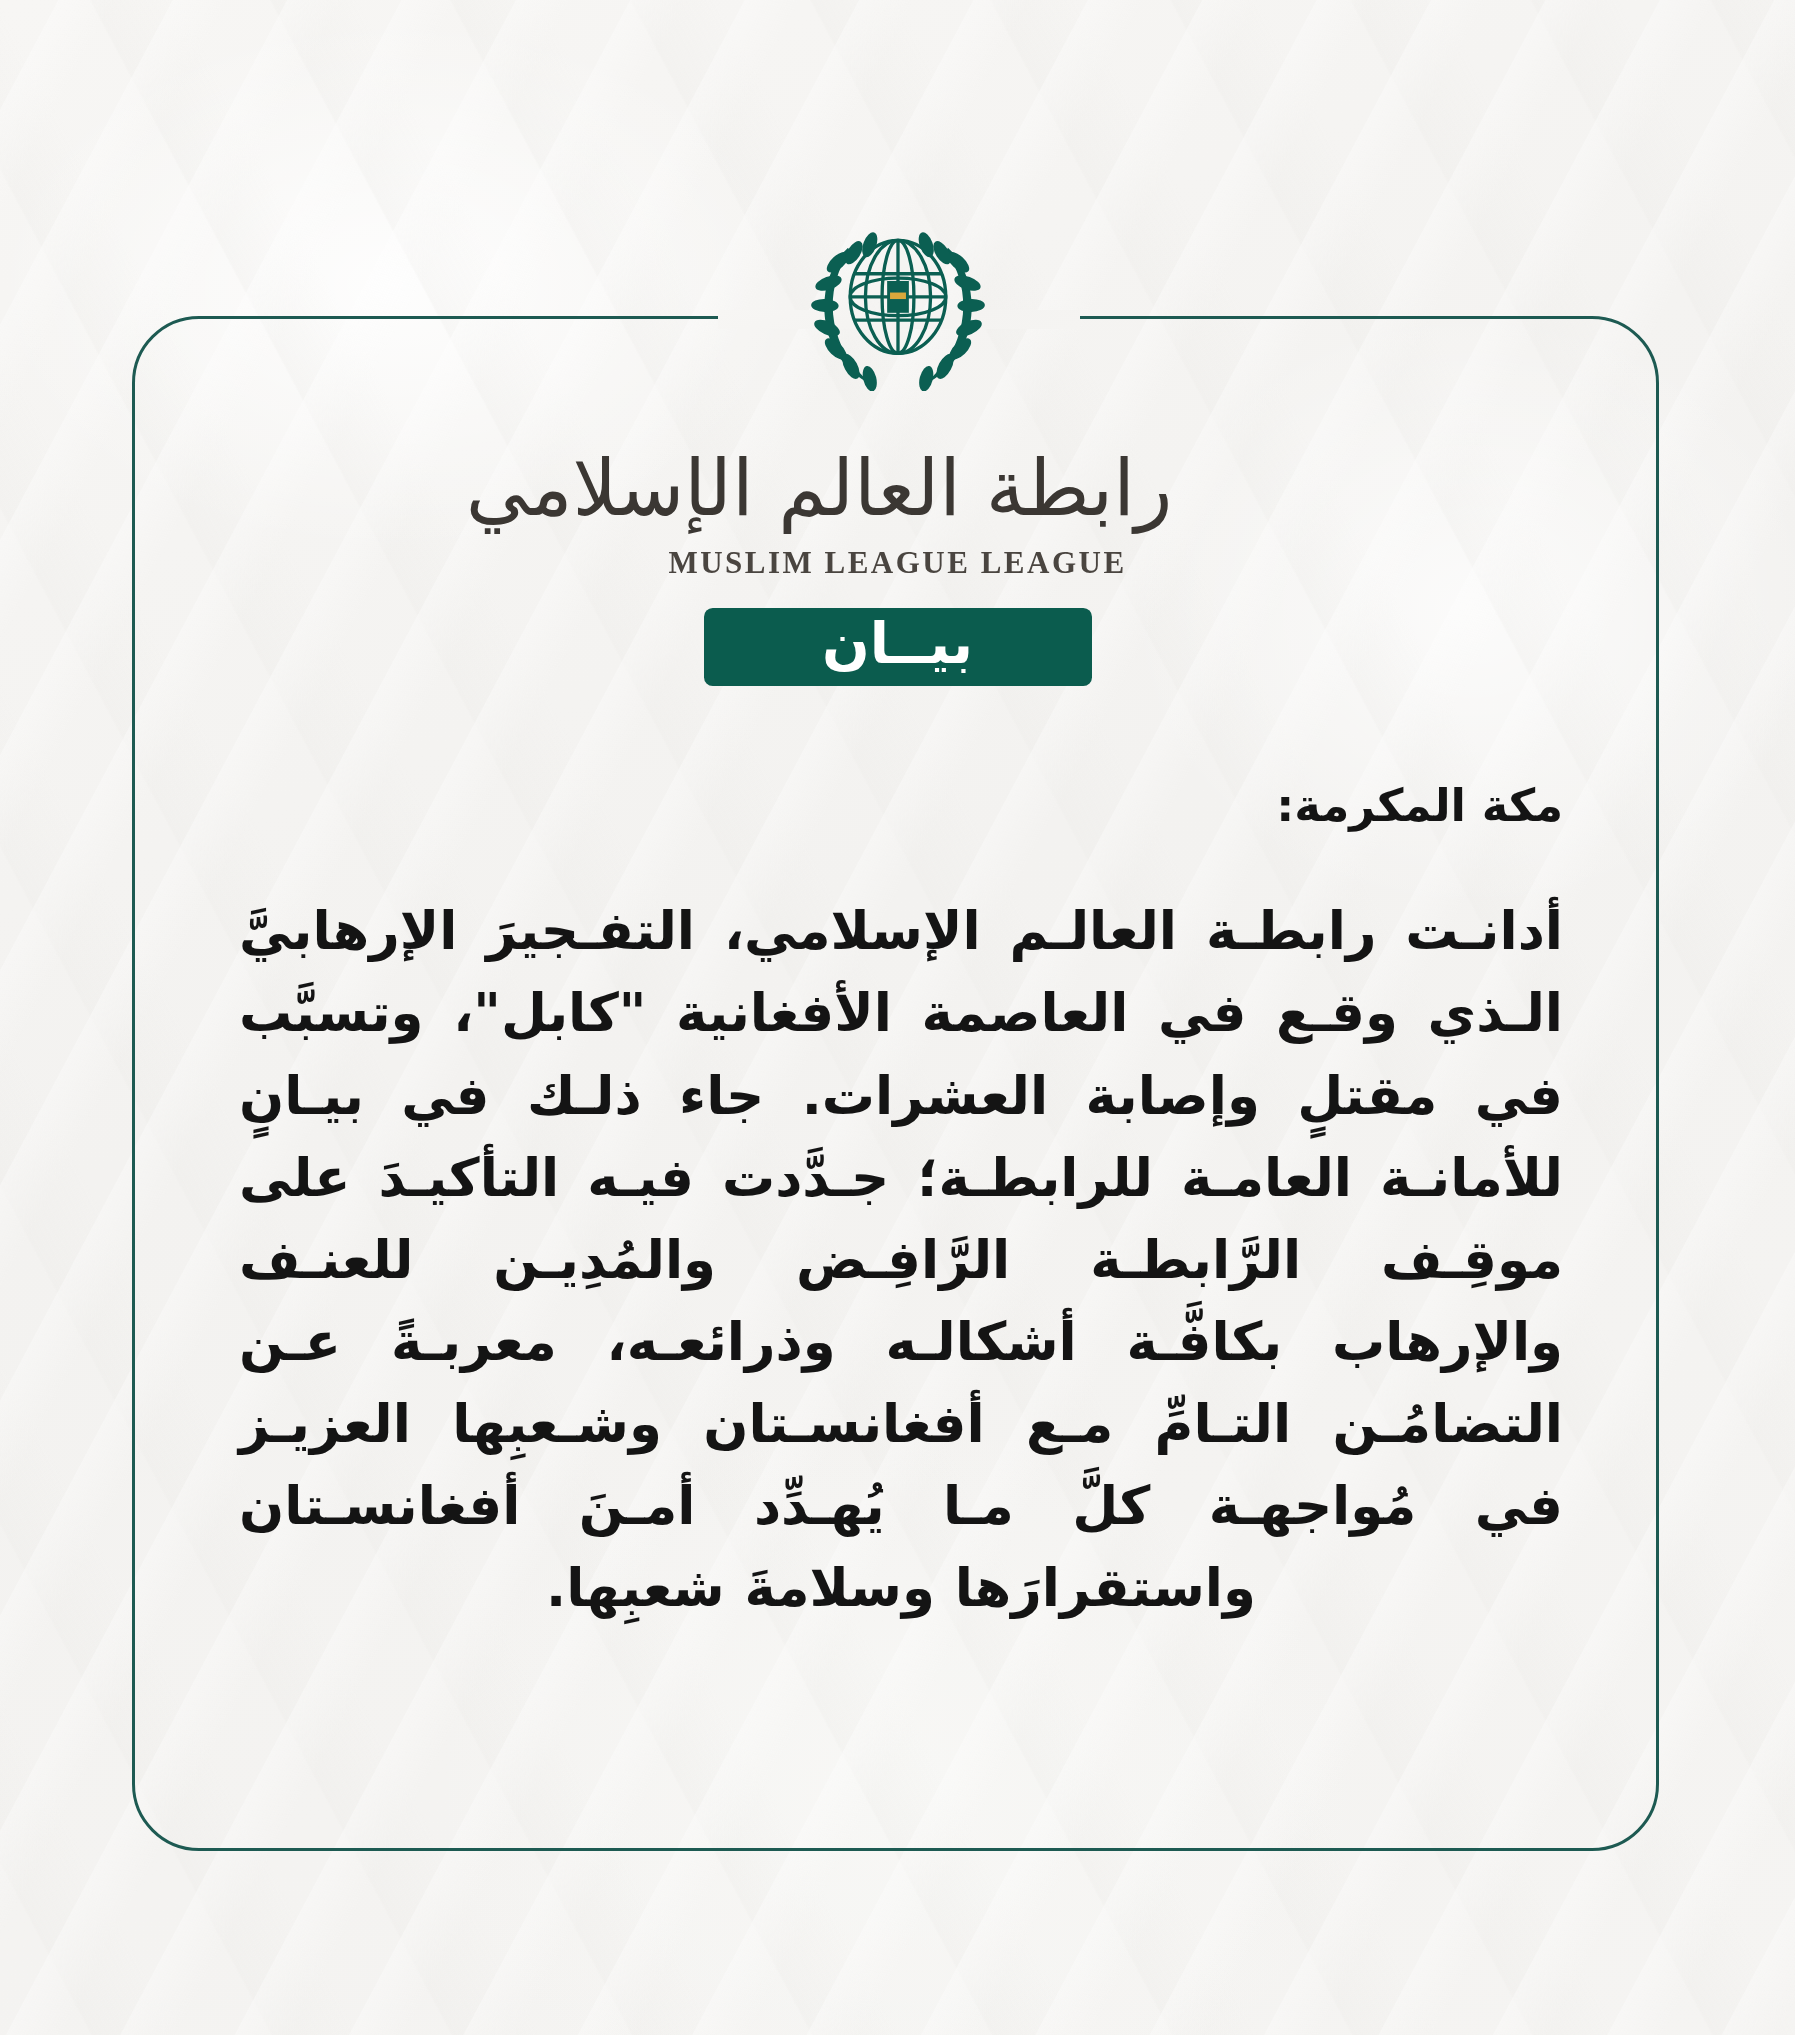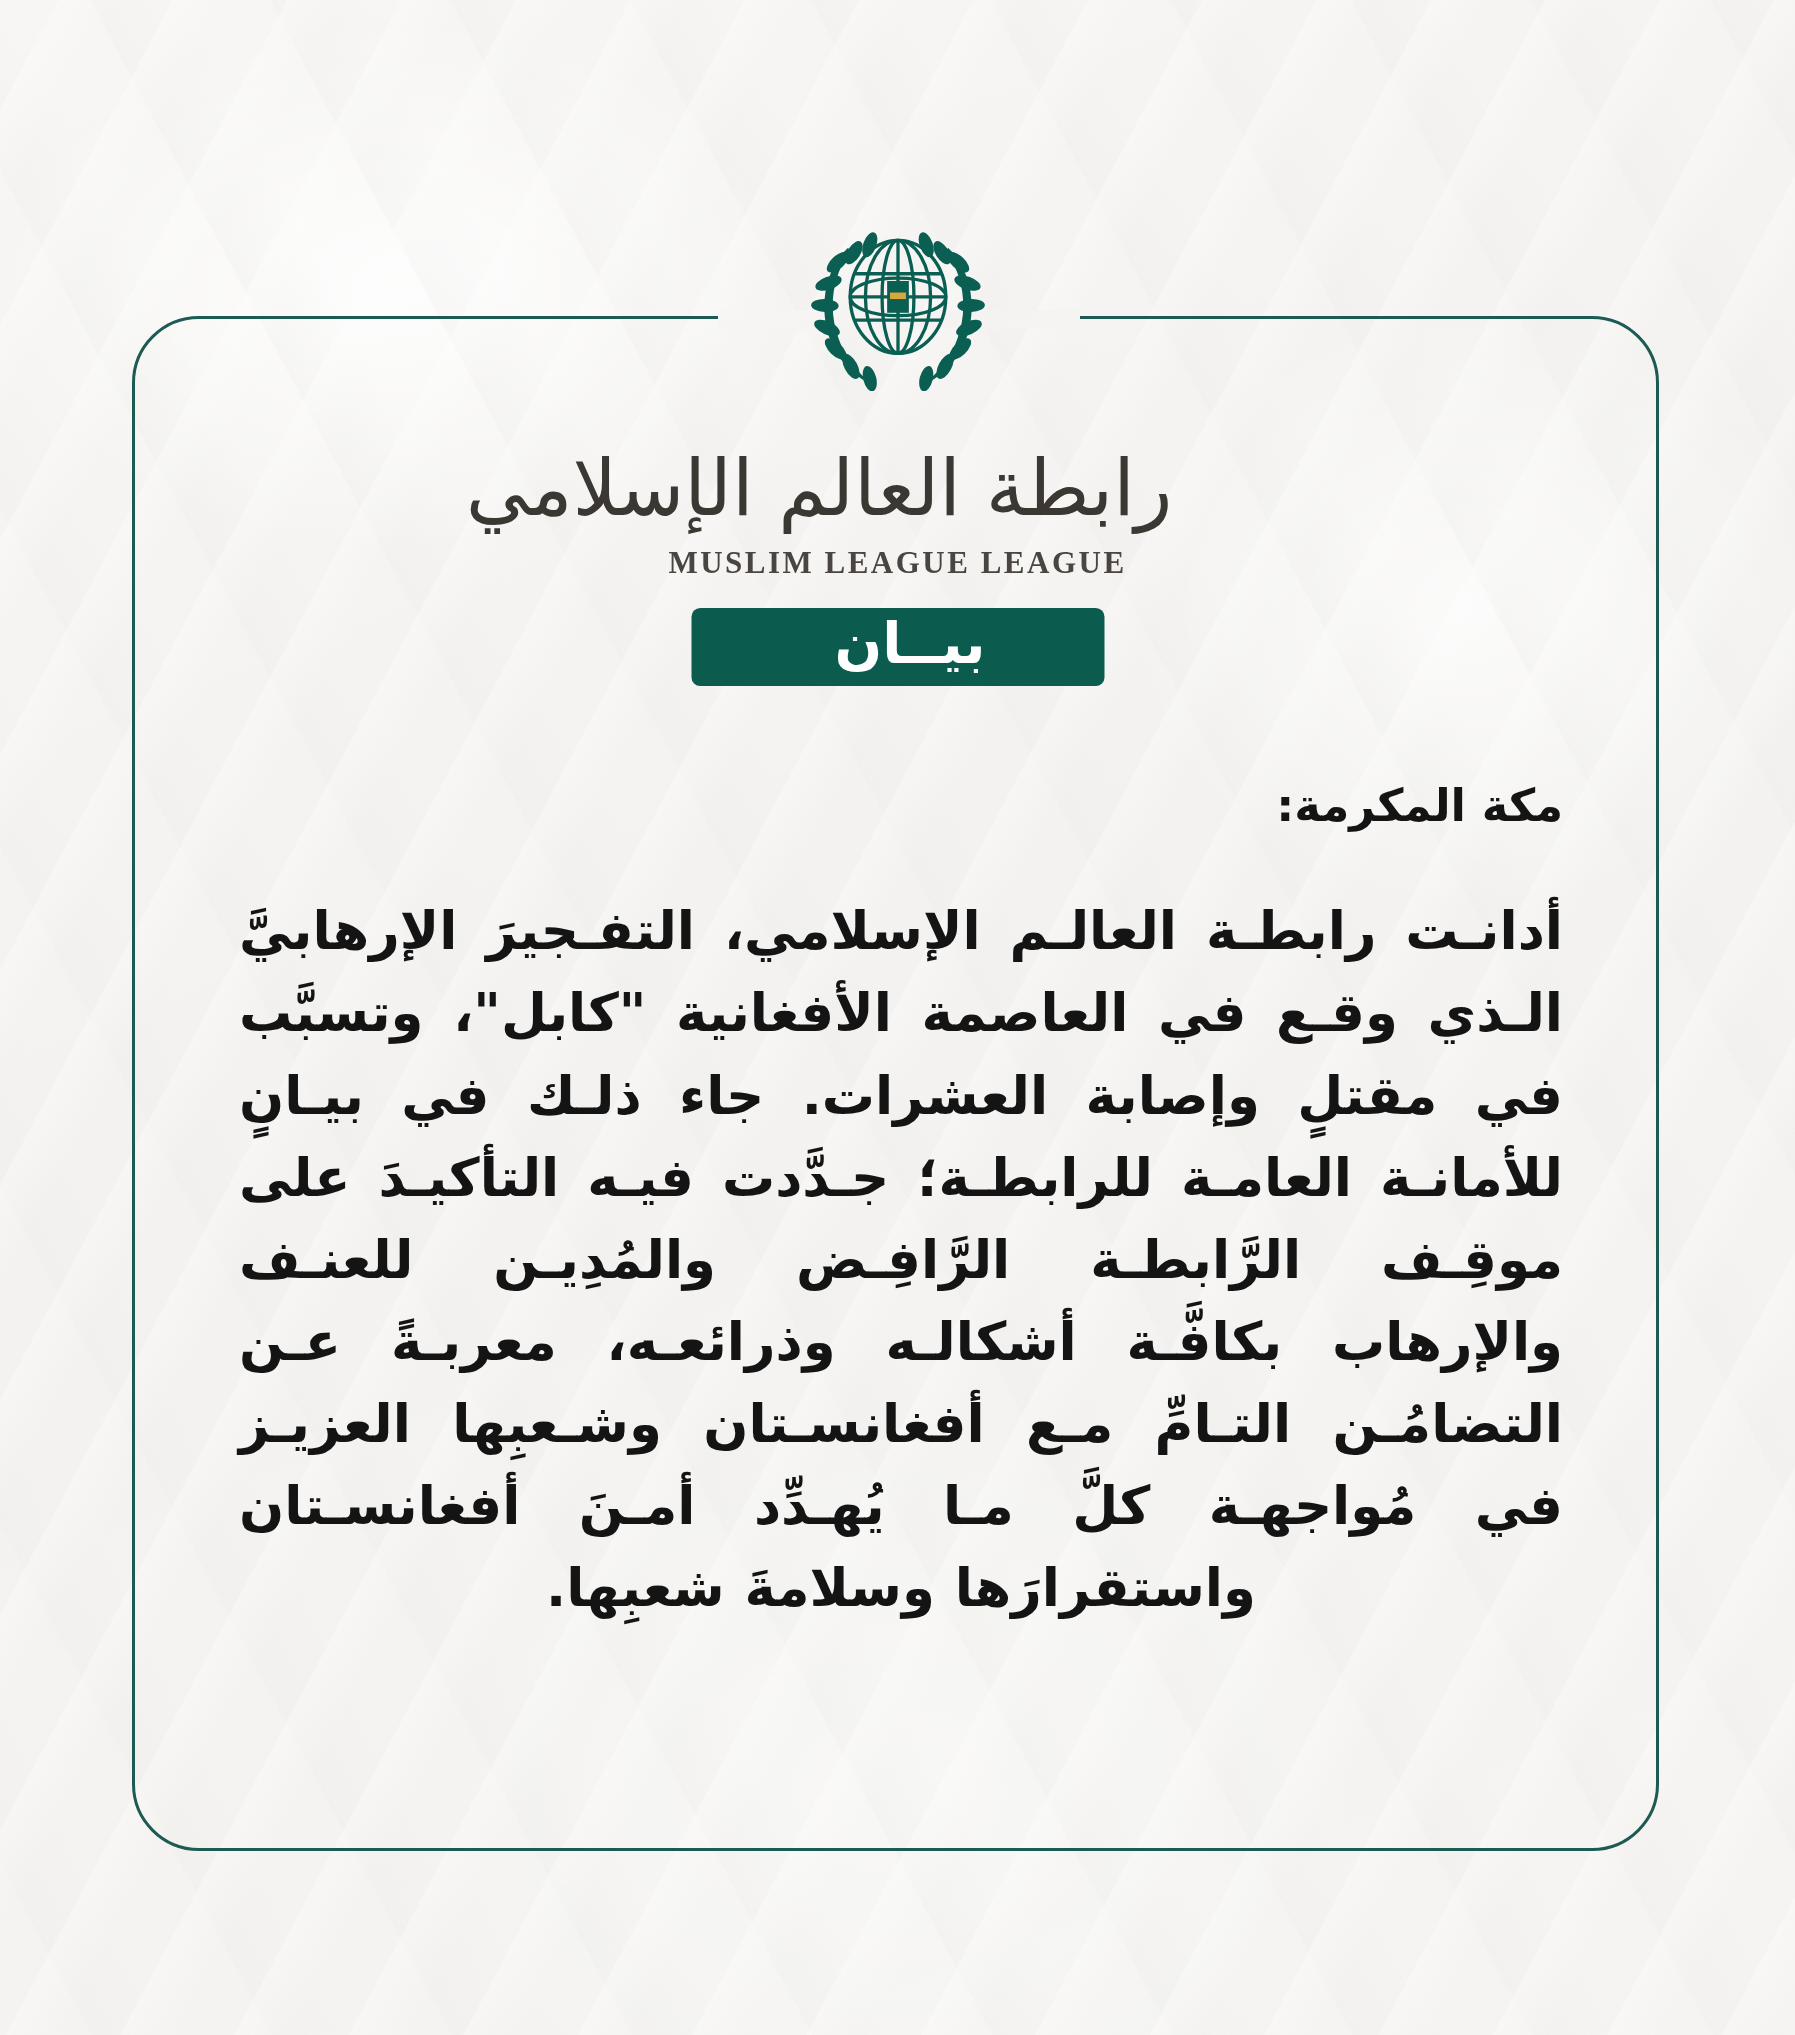--- a/index.html
+++ b/index.html
@@ -110,21 +110,20 @@
     left: 50%;
     top: 608px;
     transform: translateX(-50%);
     width: 388px;
     height: 78px;
     background: #0b5c4e;
     border-radius: 8.7px;
     display: flex;
     align-items: center;
     justify-content: center;
-    padding-left: 25px;
   }
   .badge-label {
     color: #ffffff;
     font-family: "DejaVu Sans", sans-serif;
     font-size: 56px;
     font-weight: 700;
     line-height: 1;
     letter-spacing: 1.4px;
     direction: rtl;
     position: relative;

